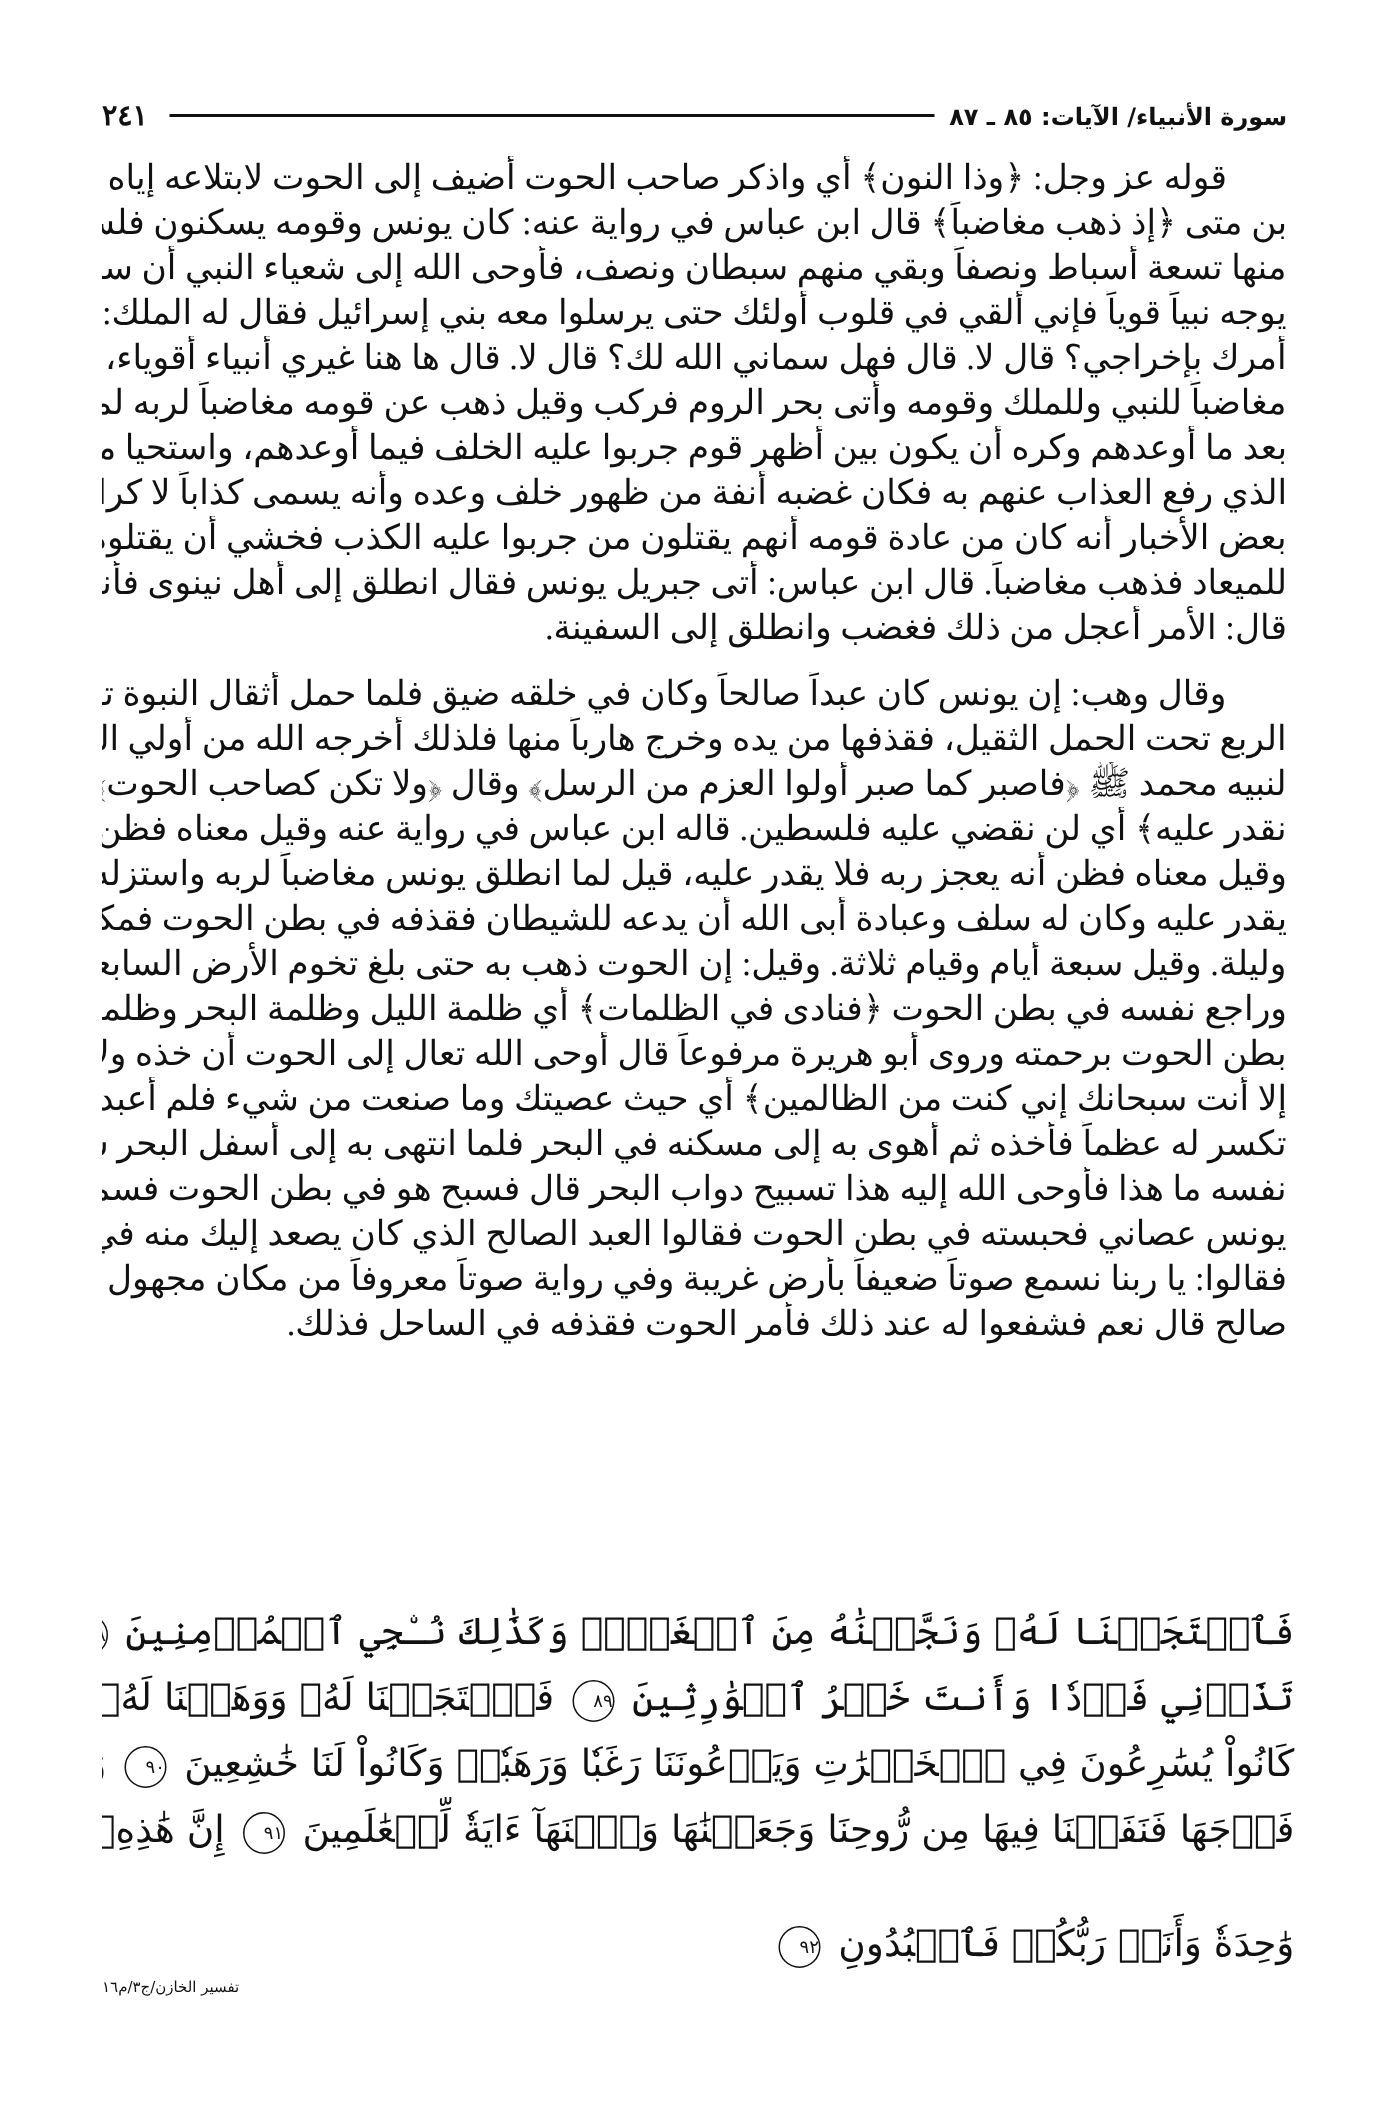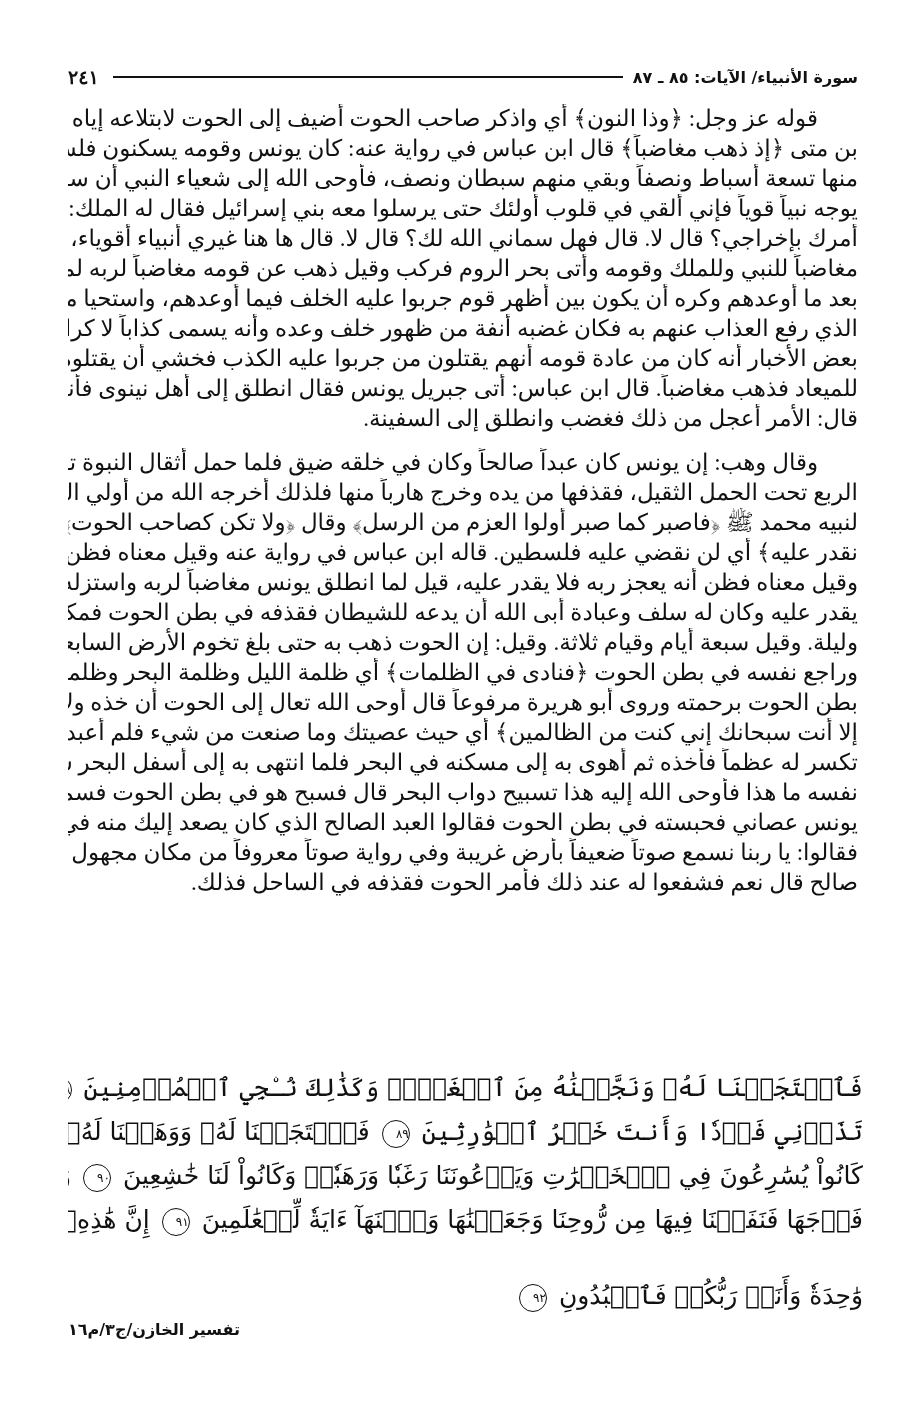--- a/index.html
+++ b/index.html
@@ -43,21 +43,21 @@
       text-align: justify; text-align-last: justify;
     }
     .qline.last { text-align-last: right; margin-top: 32px; }
     .ayah {
       display: inline-block; width: 26px; height: 26px; border: 1.5px solid #111;
       border-radius: 50%; font-size: 12px; line-height: 26px; text-align: center;
       vertical-align: middle; margin: 0 4px; font-family: "DejaVu Sans", sans-serif;
     }
     .footer {
       position: absolute; top: 1320px; left: 68px; direction: rtl;
-      font-family: "DejaVu Sans", sans-serif; font-weight: bold; font-size: 16px;
+      font-family: "DejaVu Sans", sans-serif; font-weight: normal; font-size: 10px;
     }
   </style>
 </head>
 <body>
 
 <div class="page">
 
   <div class="header">
     <span class="surah">سورة الأنبياء/ الآيات: ٨٥ ـ ٨٧</span>
     <span class="rule"></span>

